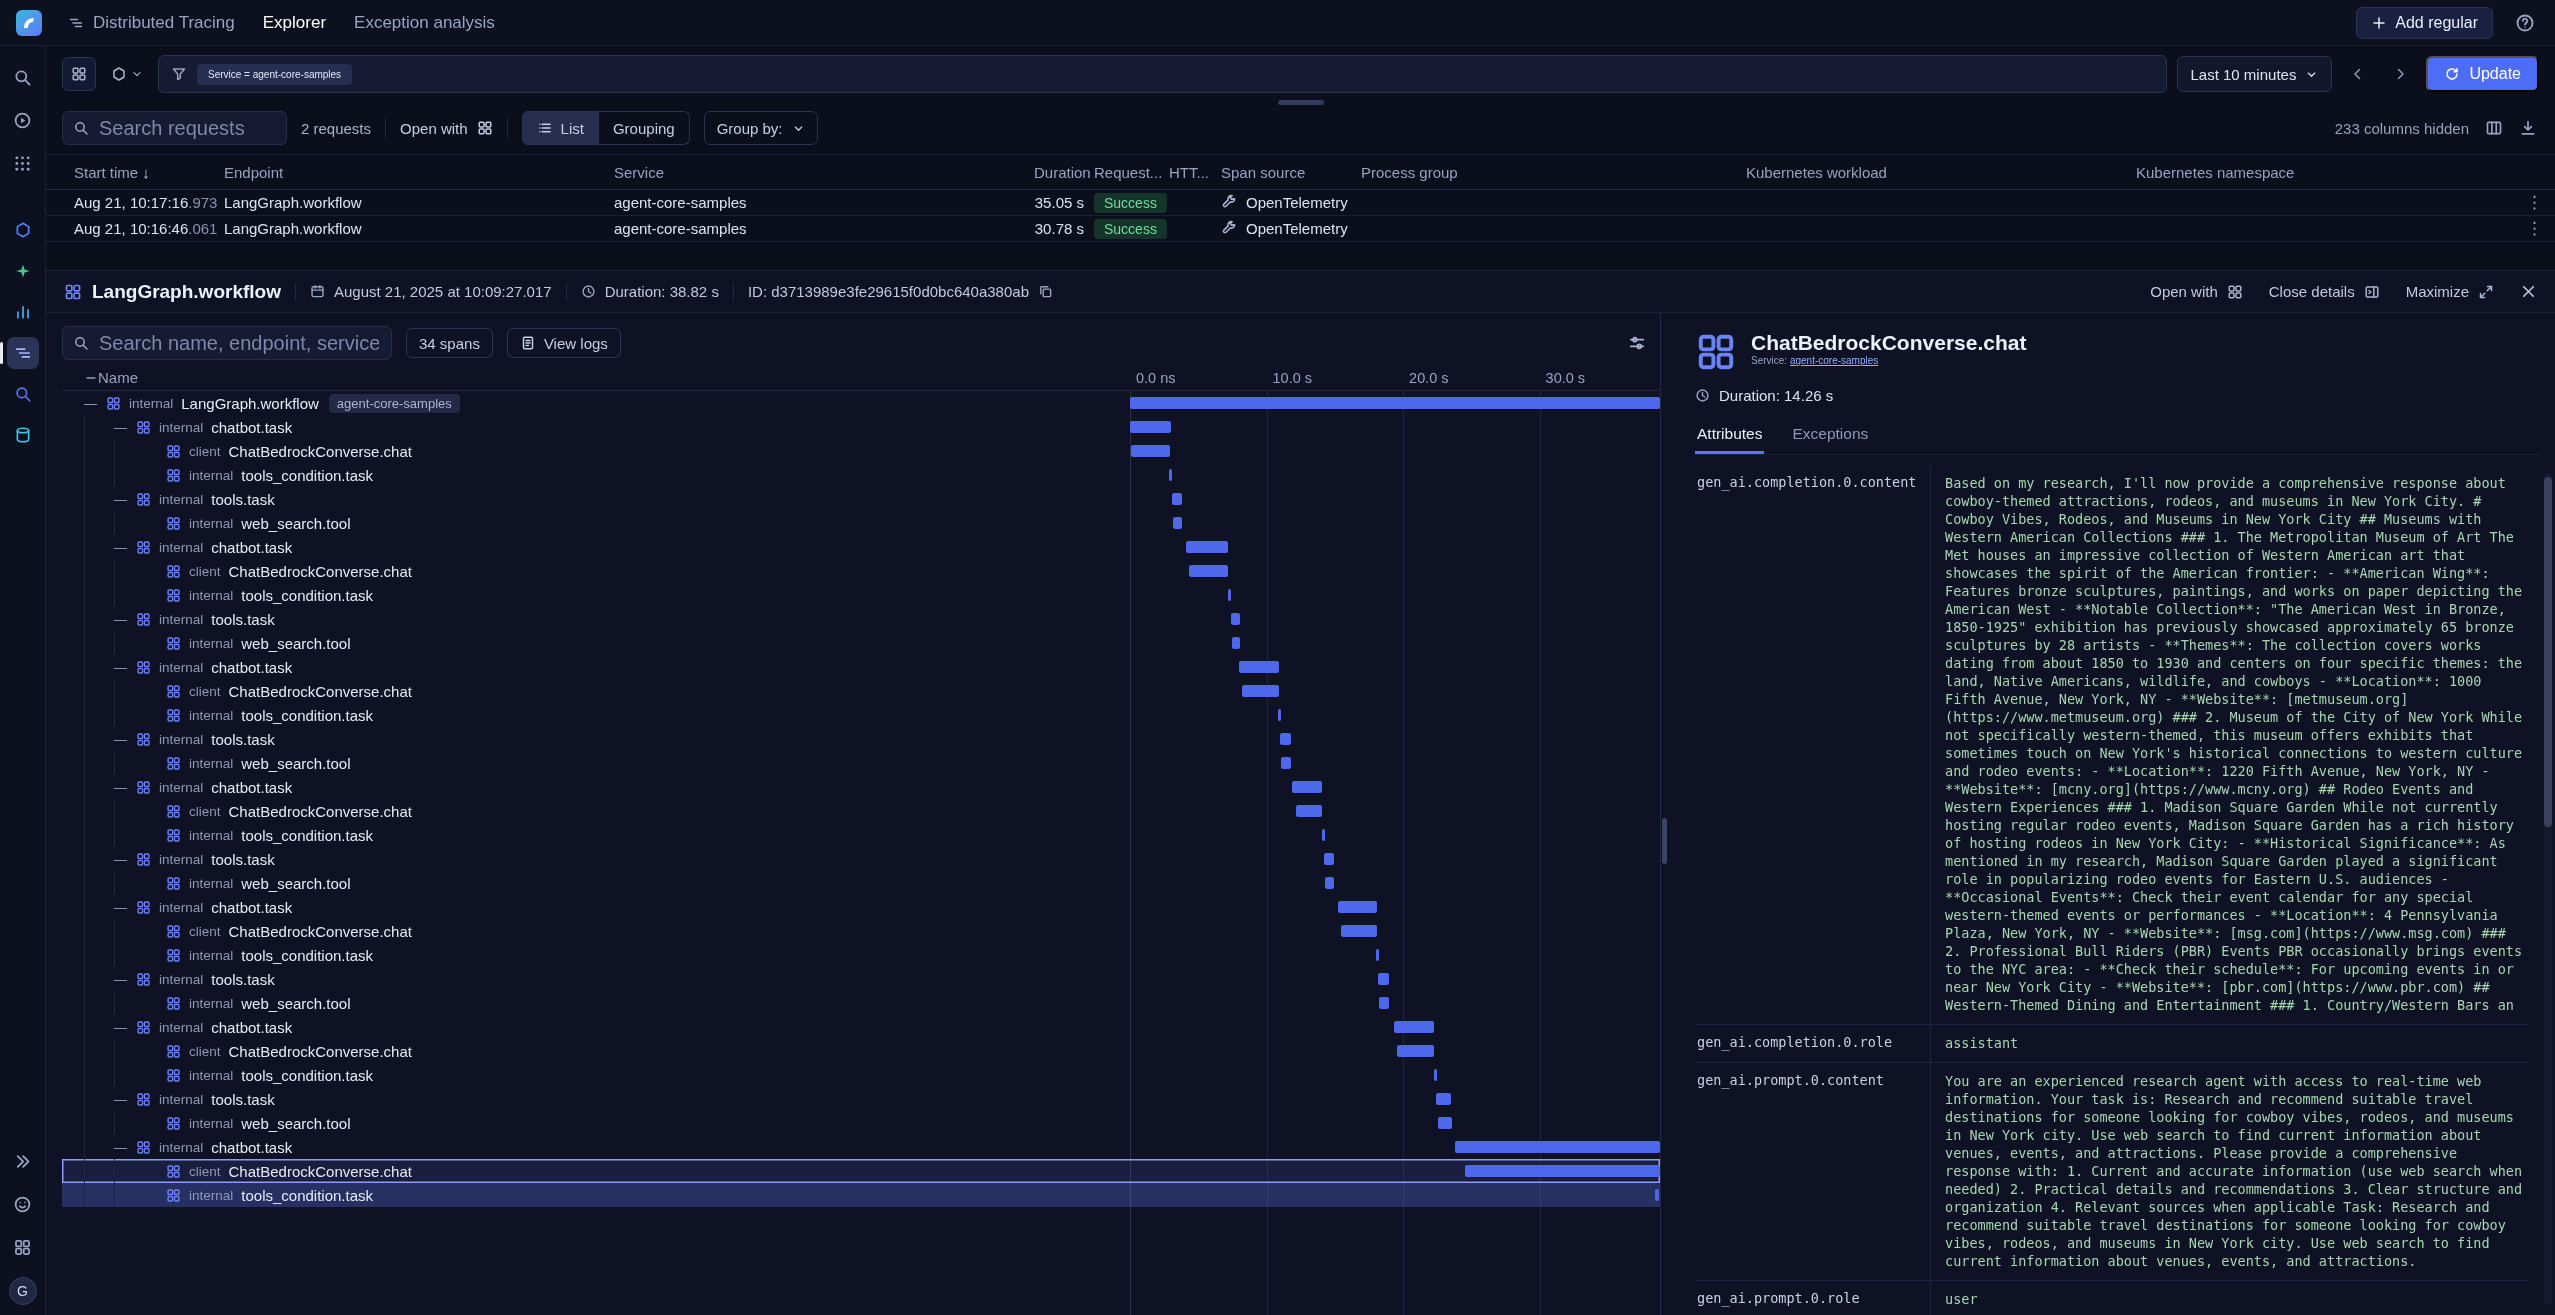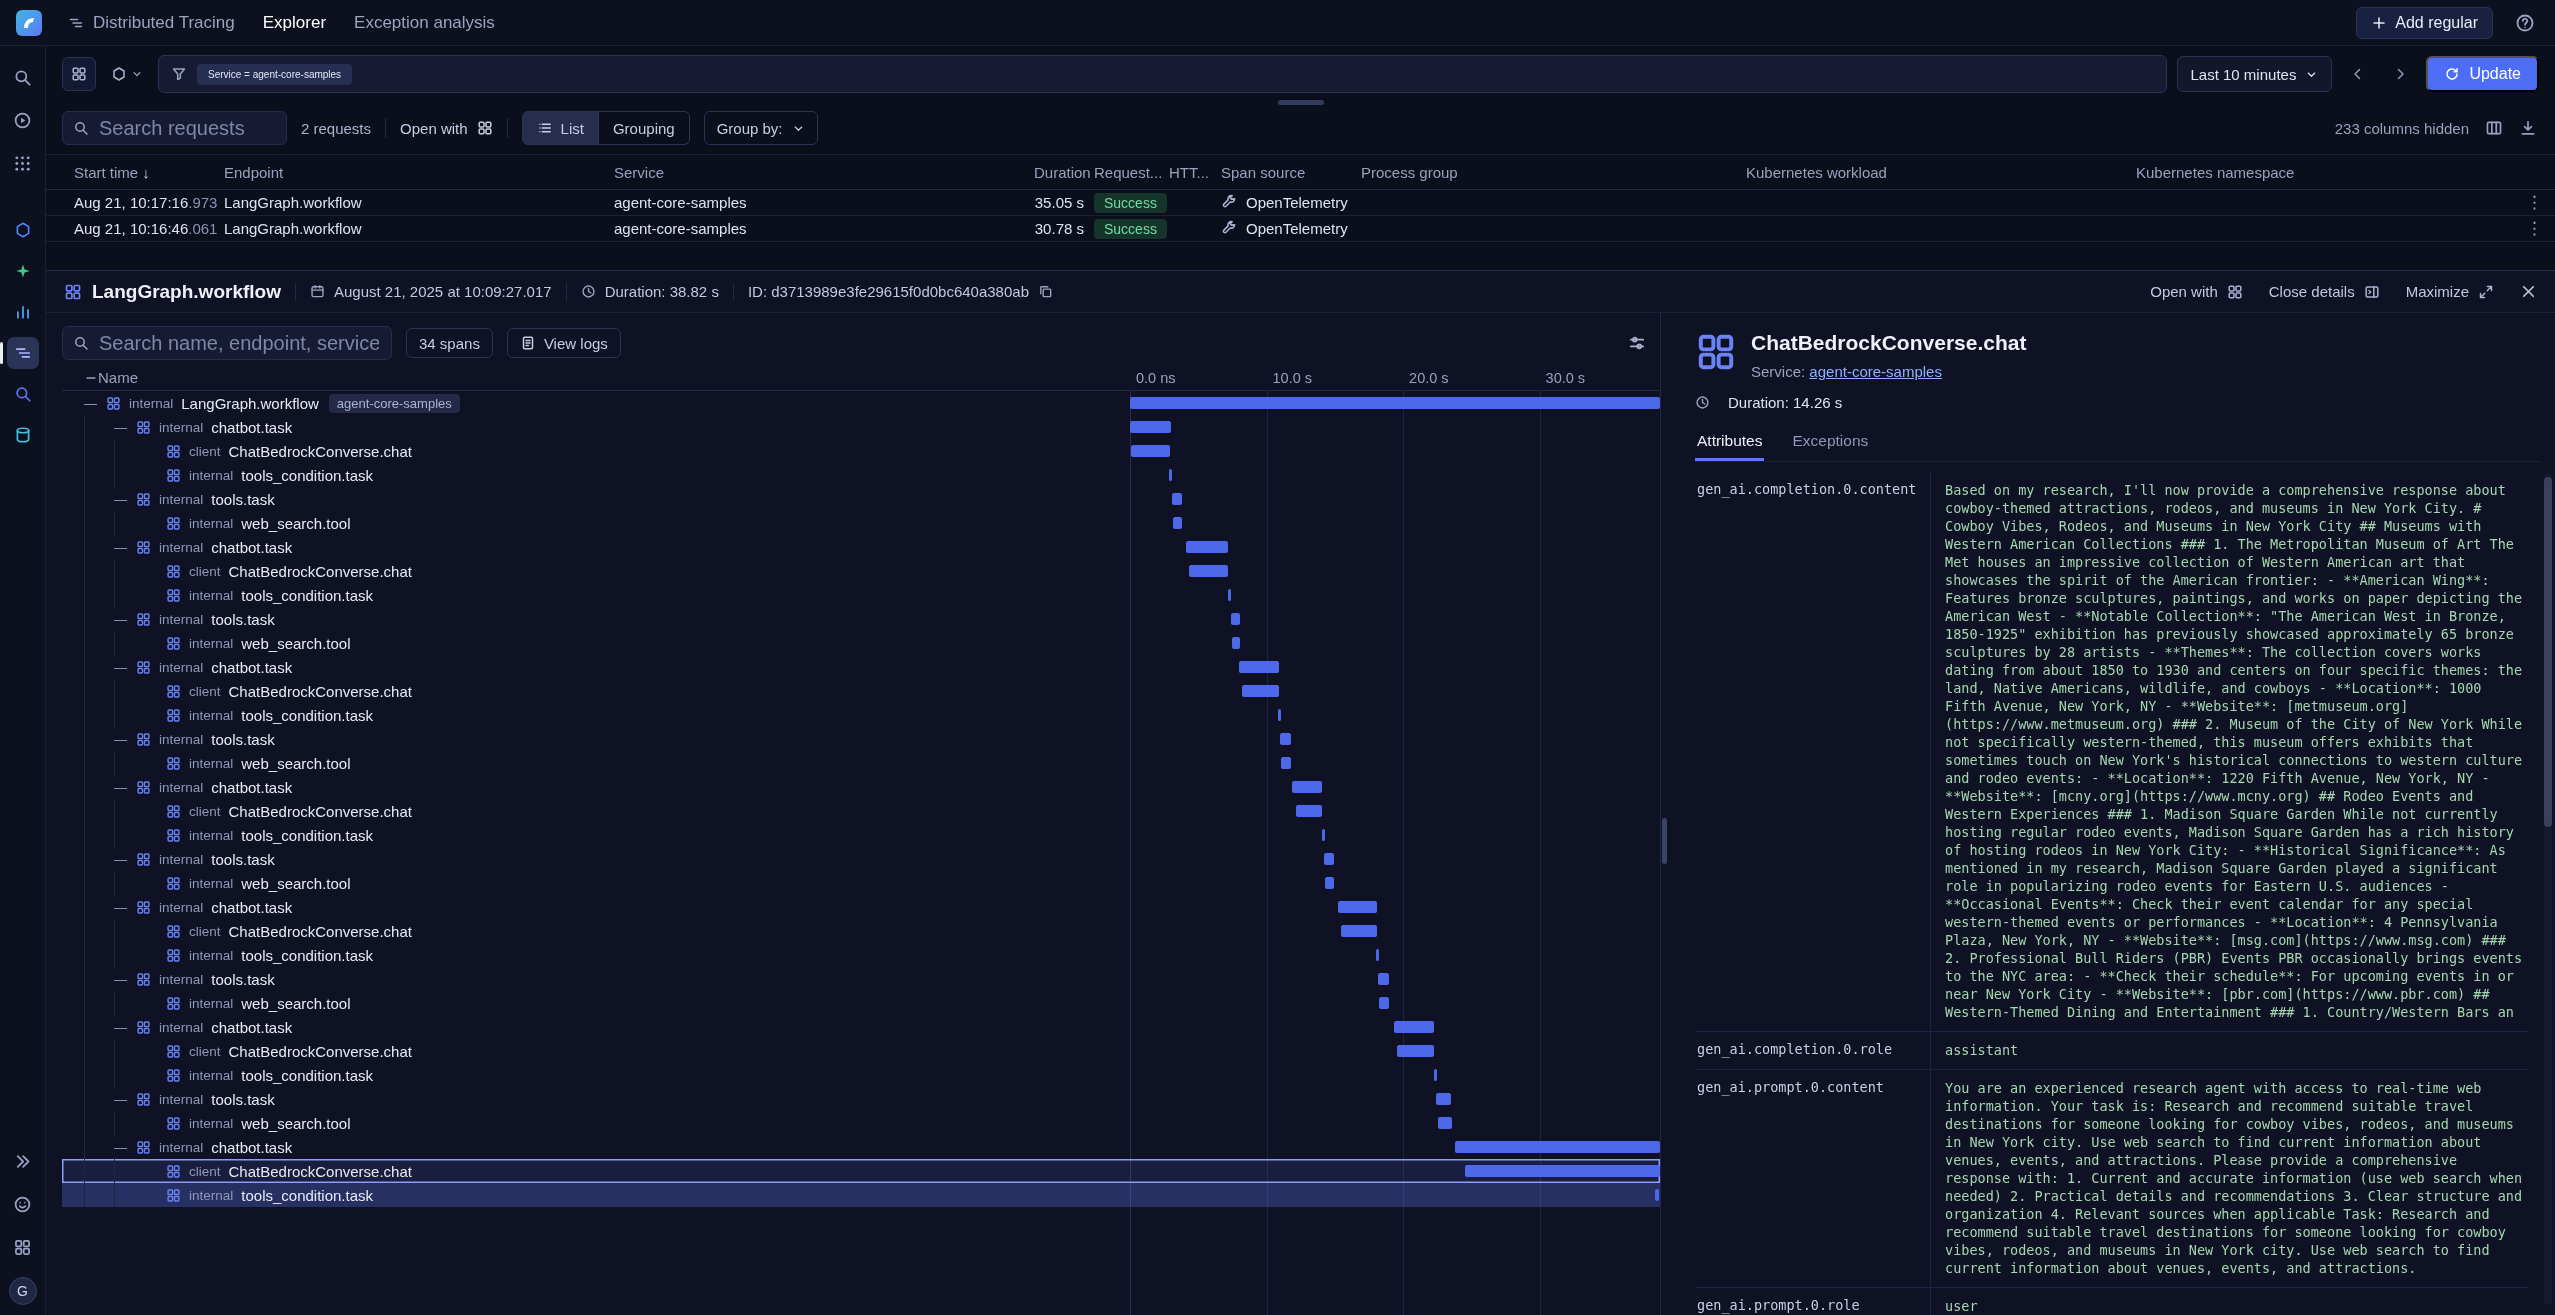--- a/index.html
+++ b/index.html
@@ -128,23 +128,23 @@
   .srow.hl{background:rgba(97,118,242,.30)}
 
   .vdiv{width:9px;flex:none;border-left:1px solid var(--line);position:relative}
   .vdiv .pill{position:absolute;top:505px;left:1px;width:5px;height:46px;border-radius:3px;background:#3a4368}
 
   
   .sidepanel{width:886px;flex:none;display:flex;flex-direction:column;padding:18px 14px 0 26px;position:relative;min-height:0}
   .sp-head{display:flex;gap:14px;align-items:flex-start}
   .sp-icon{width:42px;height:42px;color:#6b84f5;flex:none}
   .sp-title{font-size:21px;font-weight:bold;color:#eef1f9;line-height:1.15;white-space:nowrap}
-  .sp-service{font-size:15px;color:#9aa3c0;margin-top:8px}
+  .sp-service{font-size:10px;color:#9aa3c0;margin-top:0}
   .sp-service a,.sp-link{color:var(--link);text-decoration:underline}
-  .sp-dur{display:flex;gap:18px;align-items:center;color:#dfe3f0;font-size:15px;margin-top:14px}
+  .sp-dur{display:flex;gap:9px;align-items:center;color:#dfe3f0;font-size:15px;margin-top:14px}
   .sp-dur .icn{width:15px;height:15px;color:#9aa3c0}
   .sp-tabs{display:flex;gap:26px;margin-top:12px;border-bottom:1px solid var(--line2)}
   .sp-tab{font-size:15.5px;color:#8f98b8;padding:9px 2px 11px;white-space:nowrap}
   .sp-tab.on{color:#eef1f9;box-shadow:inset 0 -3px 0 var(--acc)}
   .attrs{flex:1;overflow:hidden;margin-top:10px;padding-right:12px}
   .arow{display:grid;grid-template-columns:235px 1fr;border-bottom:1px solid #1d2340}
   .akey{padding:9px 10px 9px 2px;font-family:"DejaVu Sans Mono",monospace;font-size:13.5px;color:#c9cfe4;word-break:break-all}
   .aval{padding:9px 4px 10px 14px;font-family:"DejaVu Sans Mono",monospace;font-size:13.5px;line-height:18px;color:var(--green);border-left:1px solid #1d2340;word-break:break-word}
   .sp-track{position:absolute;right:3px;top:160px;bottom:10px;width:8px;border-radius:4px;background:#141a30}
   .sp-thumb{position:absolute;right:3px;top:164px;width:8px;height:350px;border-radius:4px;background:#39415f}

